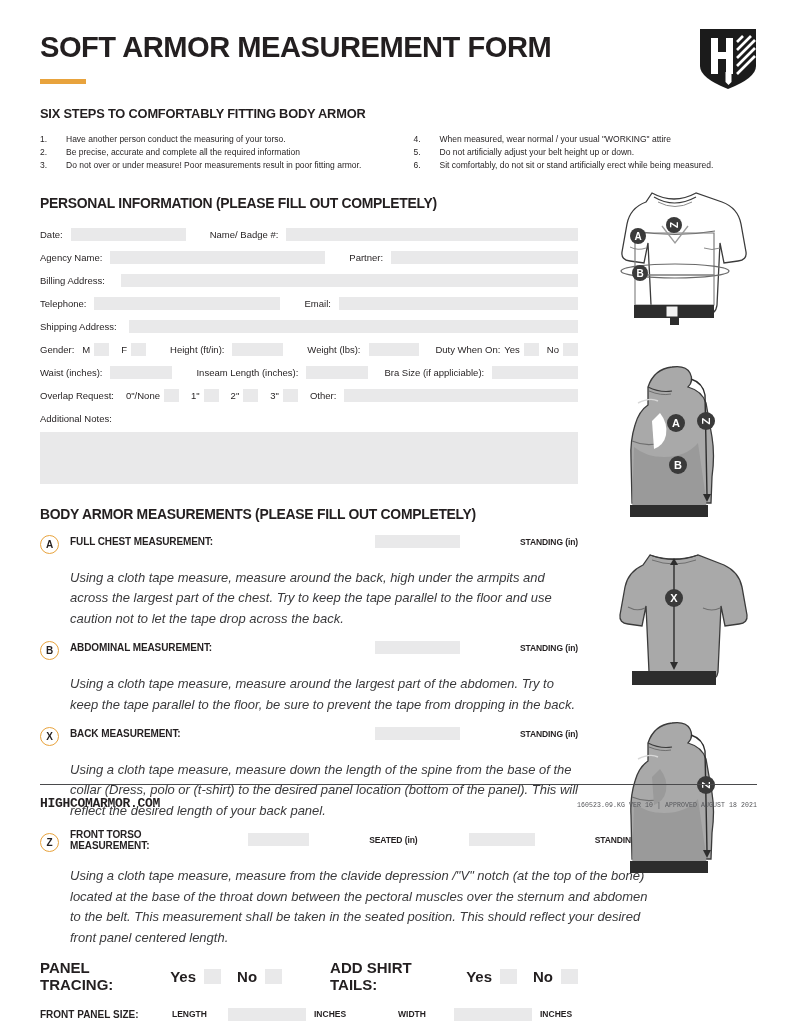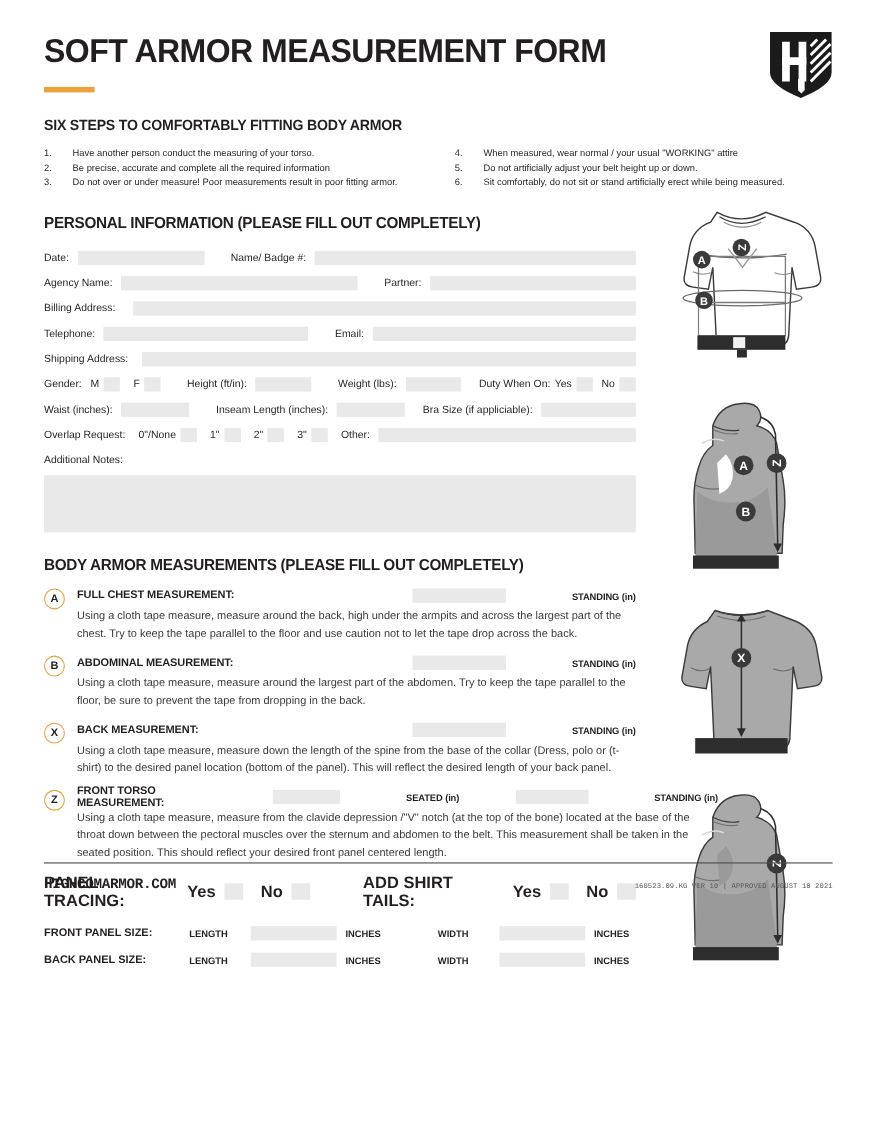--- a/index.html
+++ b/index.html
@@ -67,21 +67,21 @@
   .badge {
     width: 19px; height: 19px; border-radius: 50%;
     border: 1.6px solid #E8A33D; background: #fff;
     display: flex; align-items: center; justify-content: center;
     font-size: 10px; font-weight: 700; color: #231f20;
   }
   .meas-body { flex: 1; }
   .meas-head { display: flex; align-items: center; height: 16px; gap: 26px; }
   .meas-name { font-size: 10px; font-weight: 700; letter-spacing: -0.1px; }
   .unit { font-size: 8.5px; font-weight: 700; letter-spacing: -0.1px; white-space: nowrap; }
-  .meas-desc { font-size: 10px; line-height: 1.6; color: #3a3a3c; margin-top: 3px; }
+  .meas-desc { font-size: 13px; line-height: 1.6; color: #3a3a3c; margin-top: 18px; font-style: italic; }
 
   
   .panel-row { display: flex; align-items: center; margin-top: 8px; font-size: 15px; font-weight: 700; }
   .panel-row .ybox { width: 17px; flex: 0 0 17px; height: 15px; background: #e9e9ea; }
   .psize { display: flex; align-items: center; height: 22px; font-size: 10px; font-weight: 700; margin-top: 2px; }
   .psize .lab { width: 132px; flex: 0 0 132px; }
   .psize .sub { width: 56px; flex: 0 0 56px; font-size: 8.5px; }
   .psize .fld { width: 78px; flex: 0 0 78px; height: 13px; background: #e9e9ea; }
   .psize .inch { width: 92px; flex: 0 0 92px; font-size: 8.5px; padding-left: 8px; }
 

